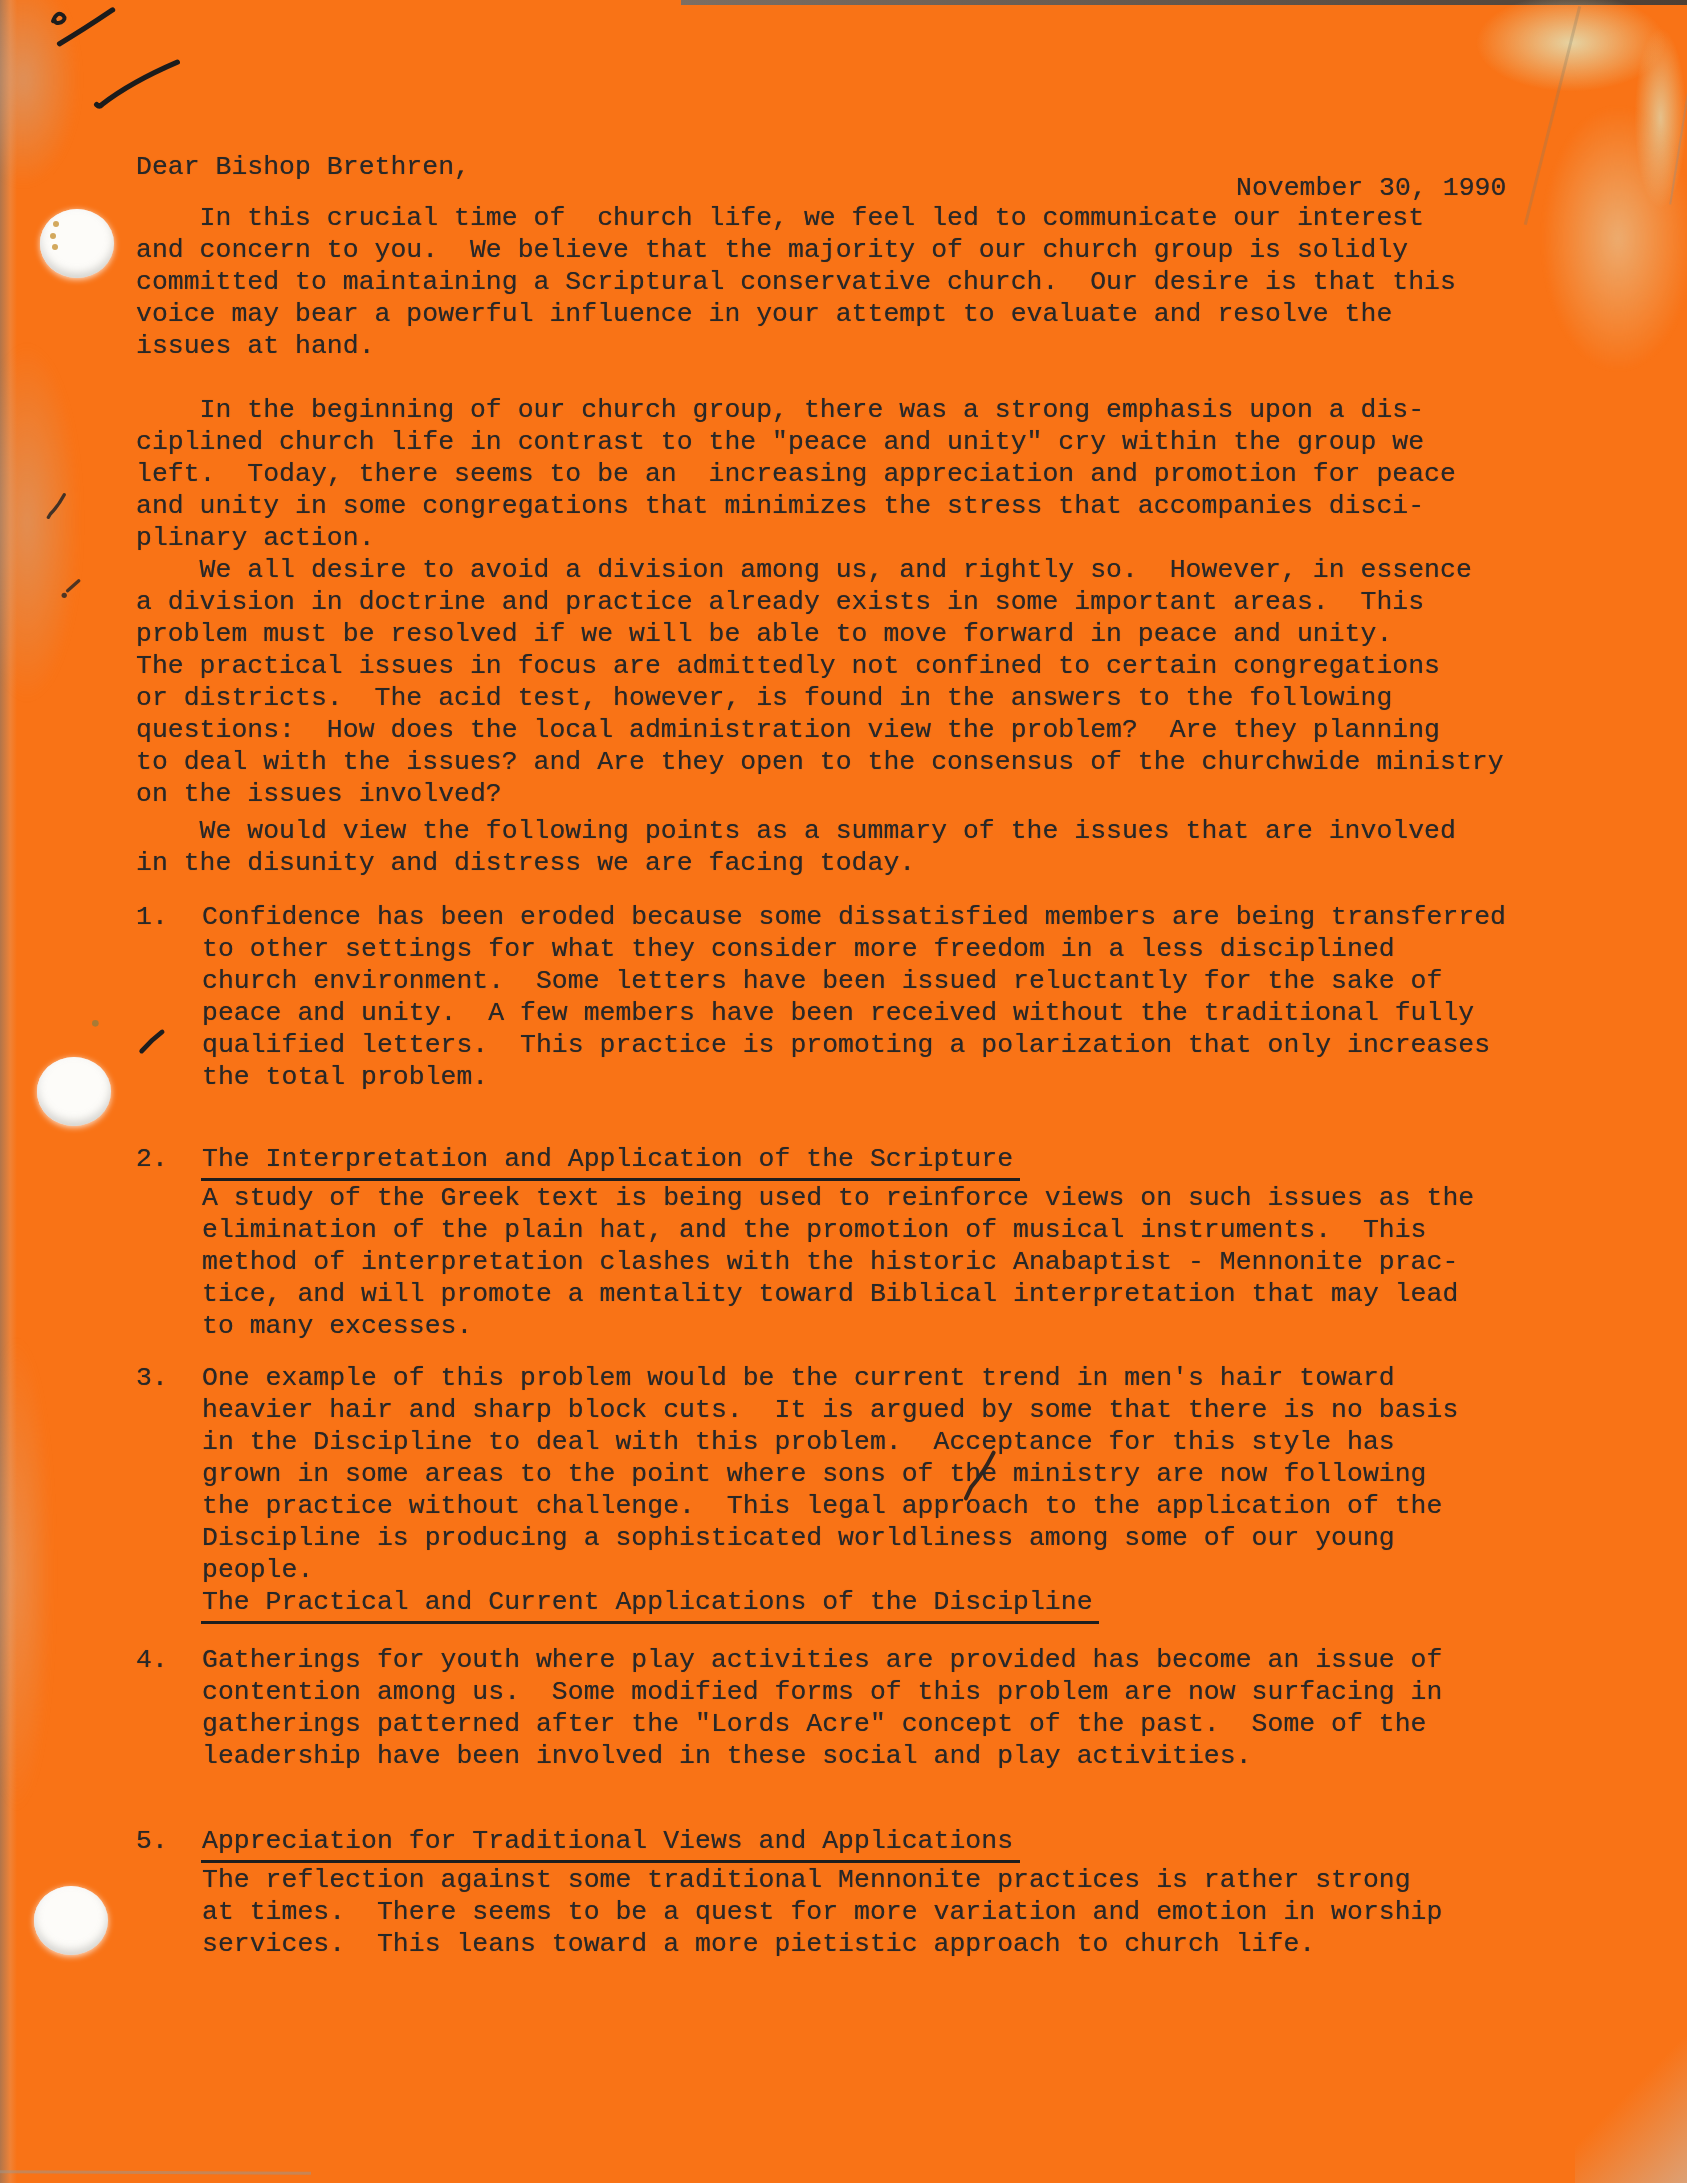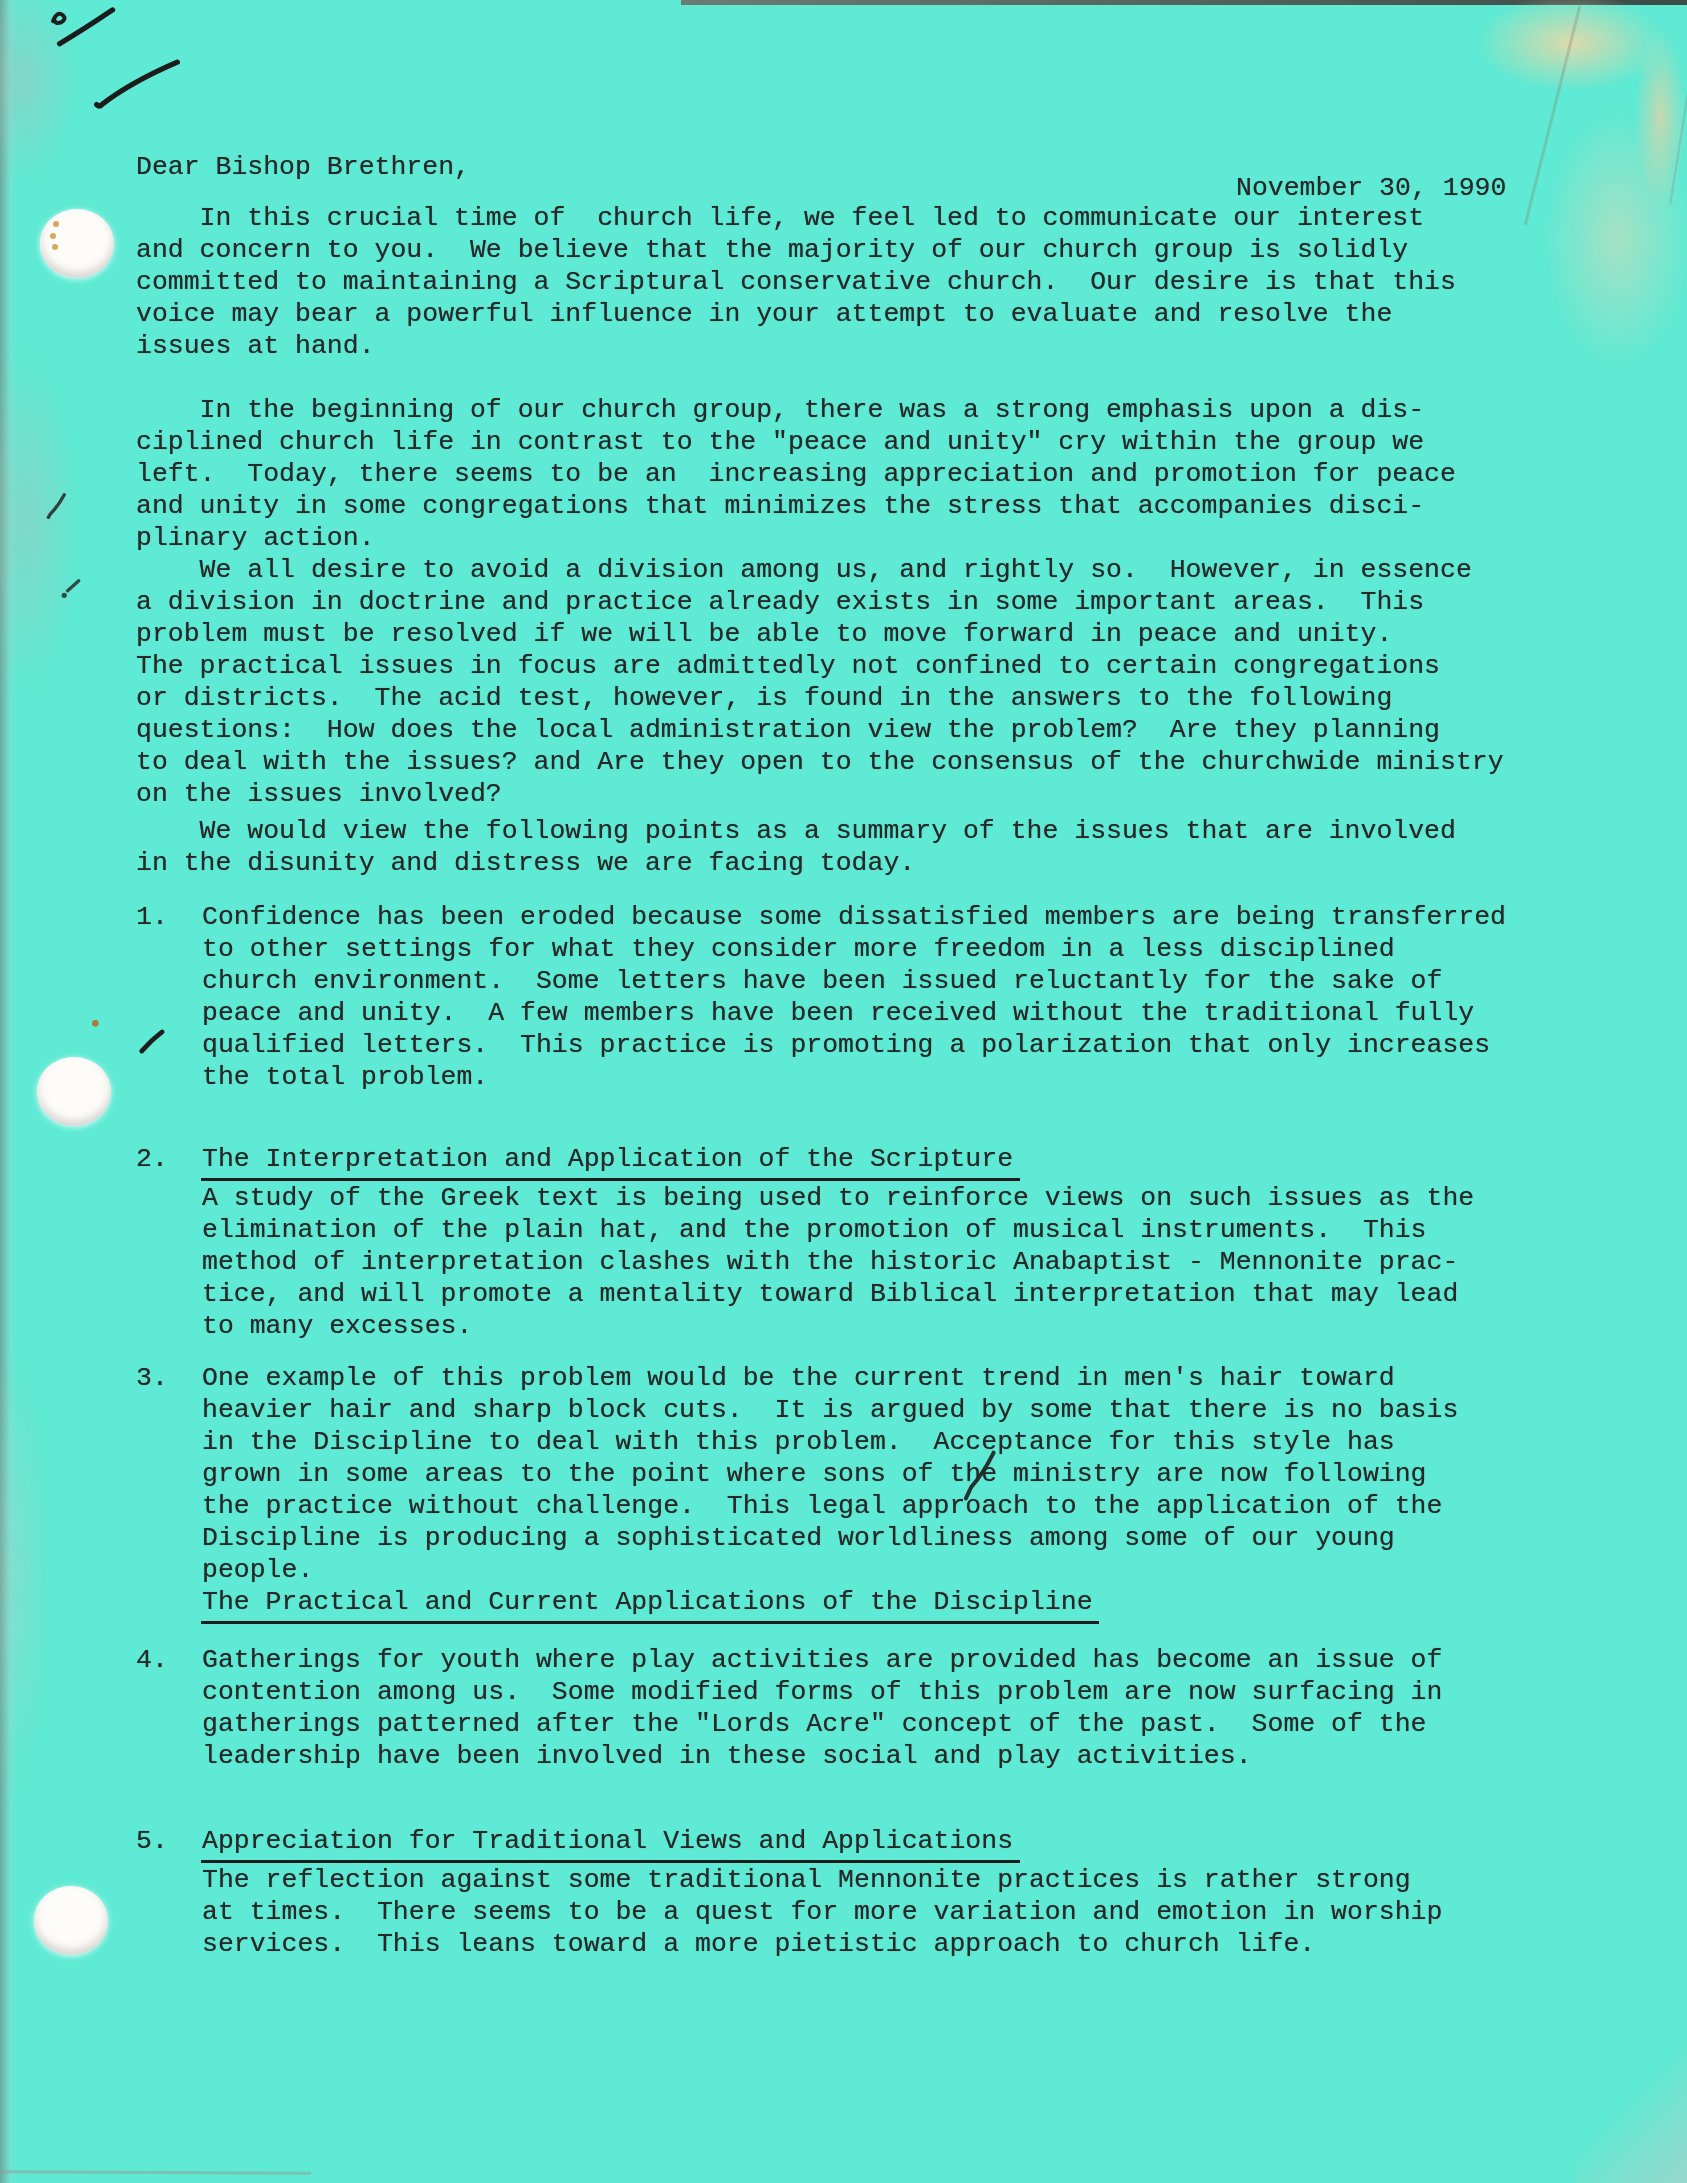--- a/index.html
+++ b/index.html
@@ -1,19 +1,19 @@
 <!DOCTYPE html>
 <html style="font-size:10.6px"><head>
 <meta charset="utf-8">
 <style>
   html,body{margin:0;padding:0;background:#e8e8e6;}
   .page{
     position:relative;
     width:1687px;height:2183px;
-    background:#5eead4;
+    background:#f97316;
     overflow:hidden;
     font-family:"Liberation Mono","DejaVu Sans Mono",monospace;
     color:#282828;
   }
   .typed{
     font-size:26.5px;
     line-height:32px;
     white-space:pre;
     text-shadow:0 0 0.7px rgba(25,25,25,.55);
   }

